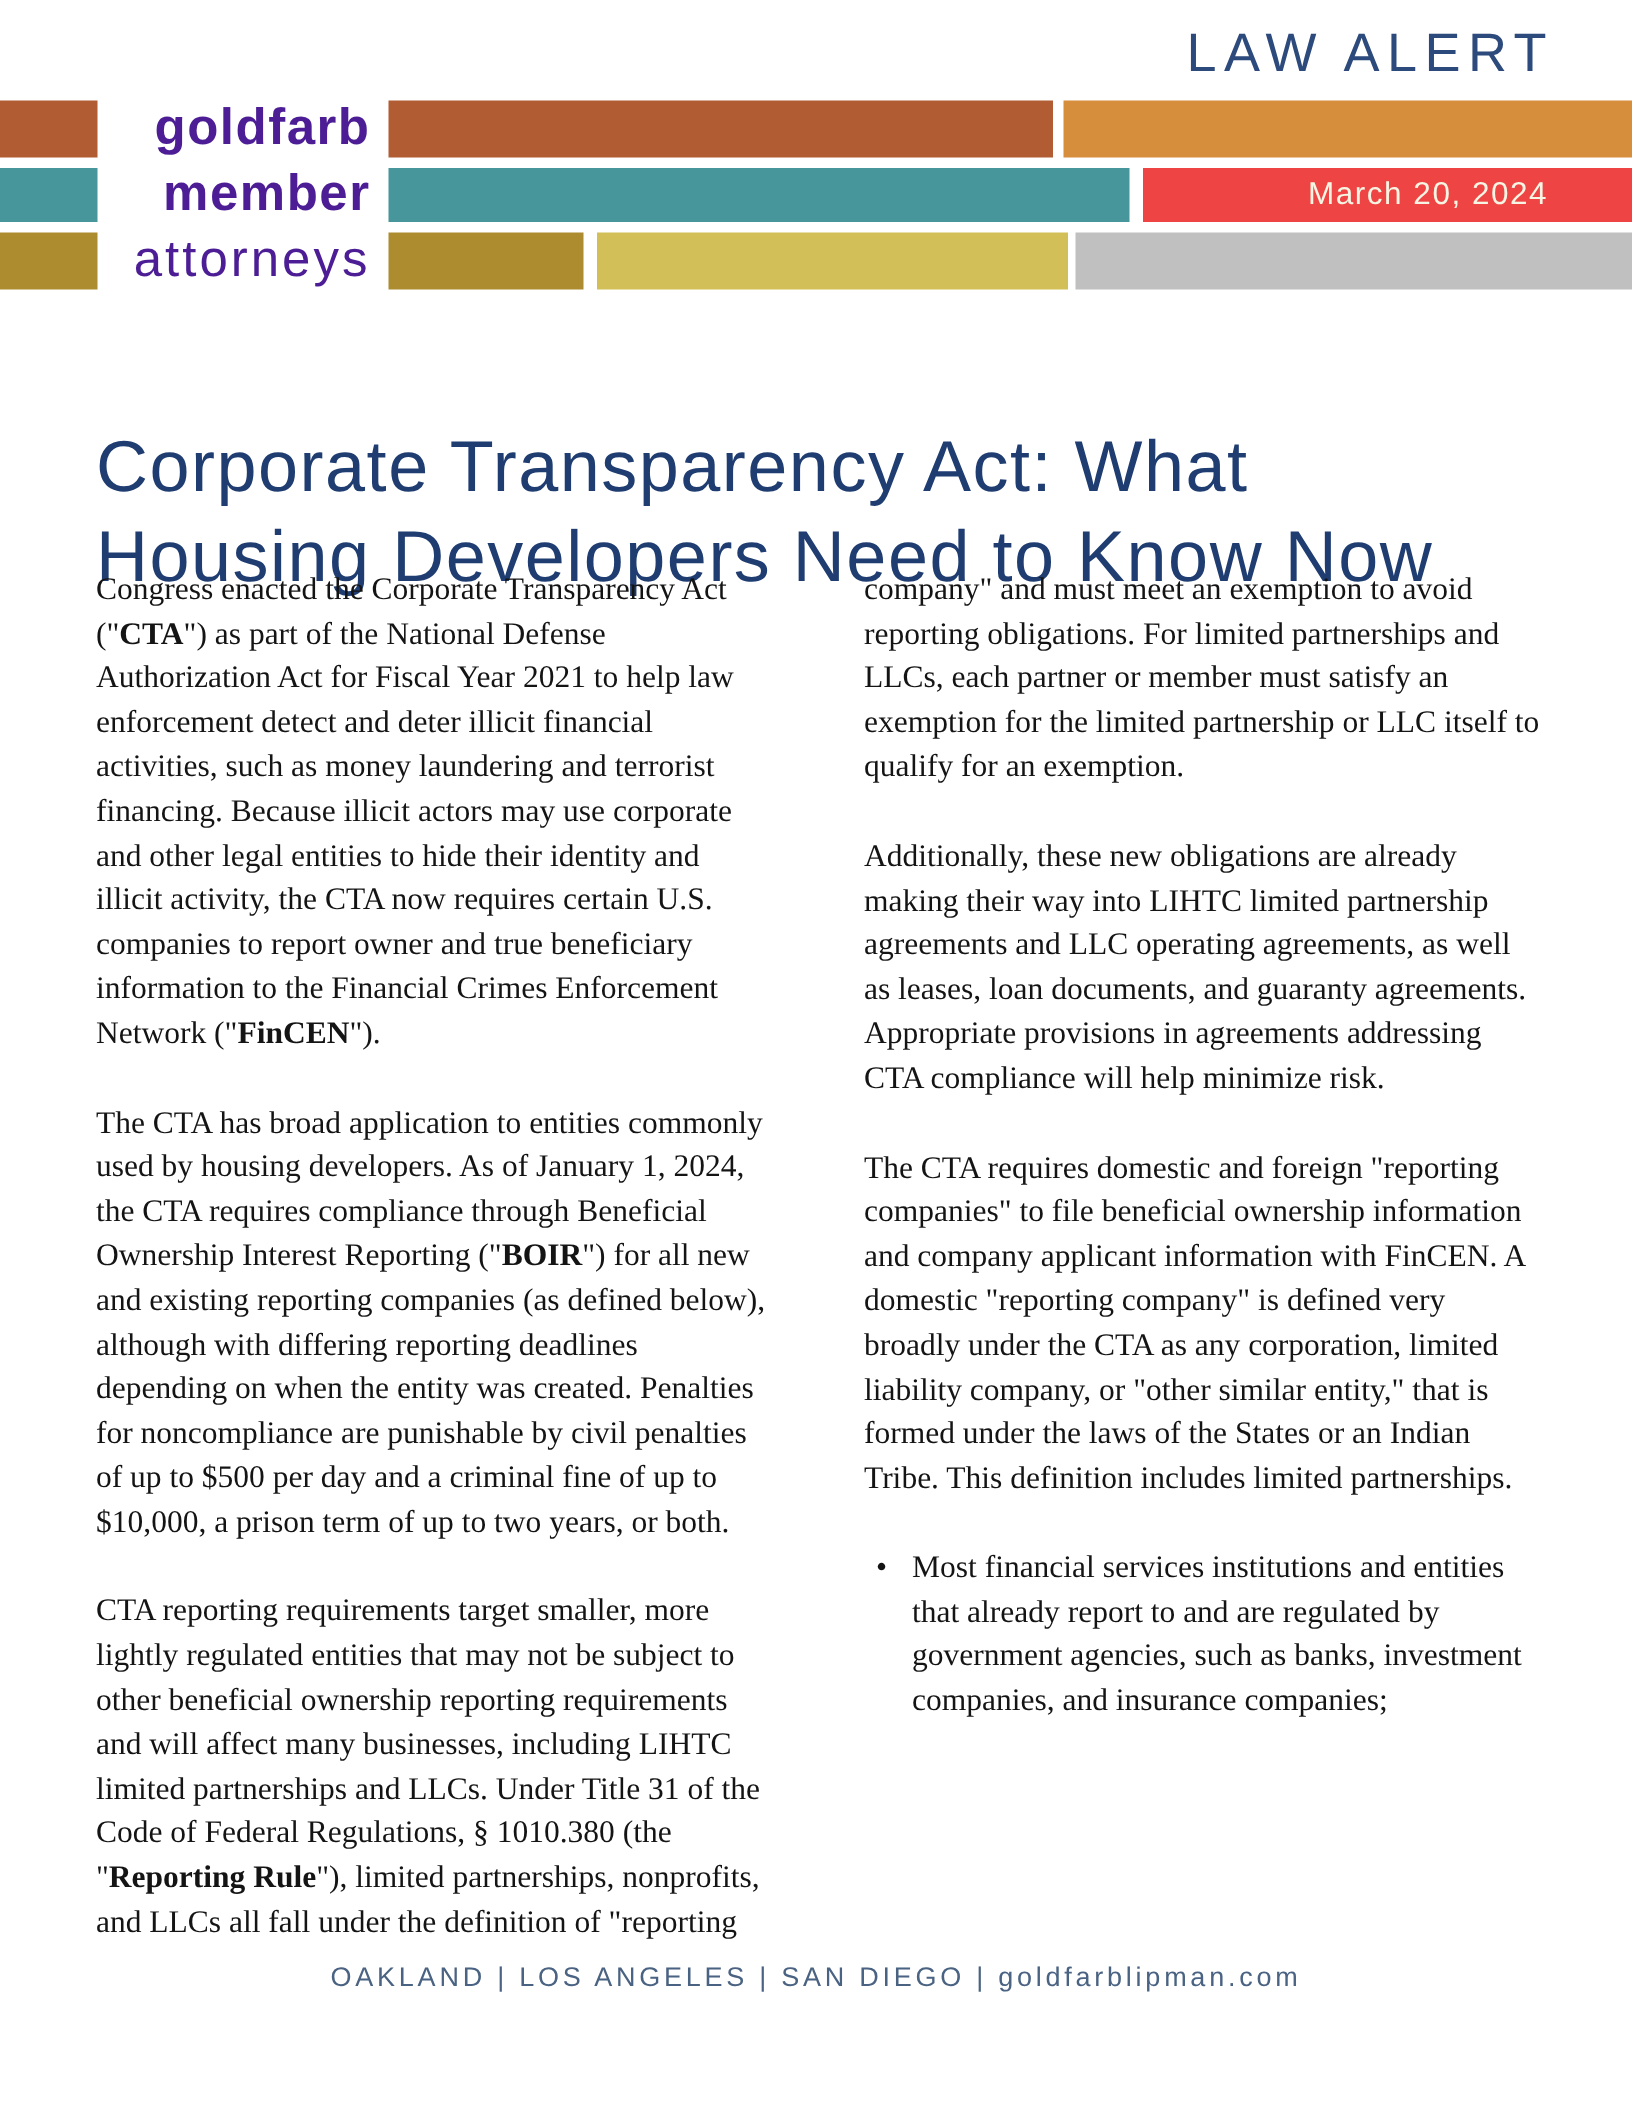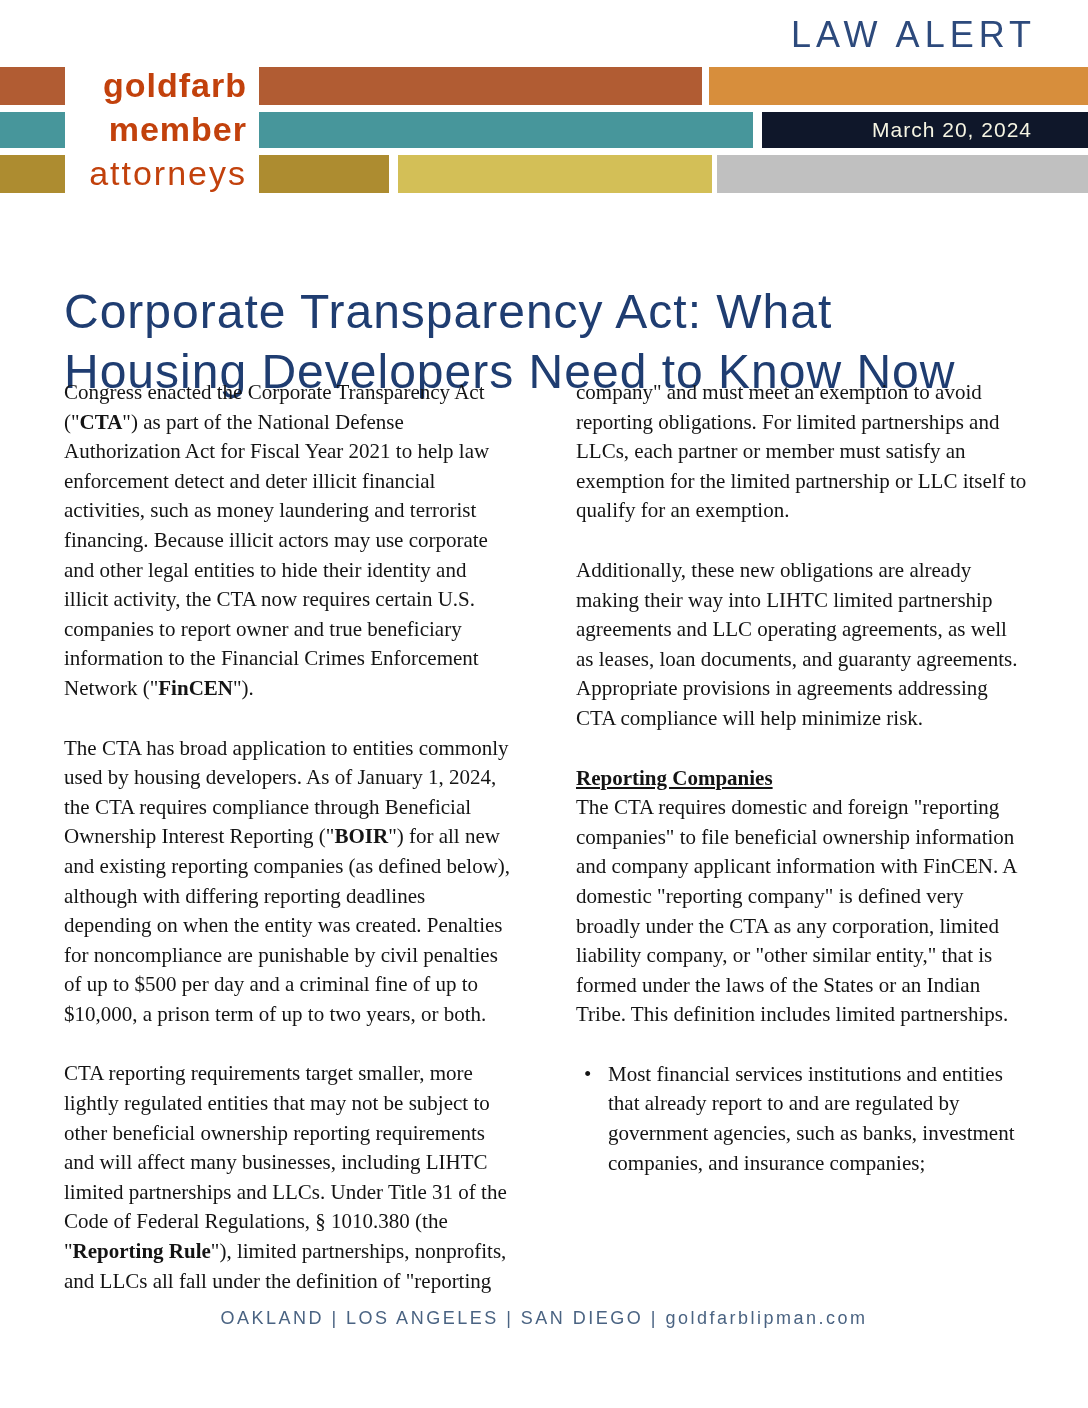--- a/index.html
+++ b/index.html
@@ -15,21 +15,21 @@
     font-size:36px;font-weight:300;letter-spacing:5px;color:#2d4a7c;margin-left:28px;
   }
   .bar{position:absolute;}
   .date-bar{
     line-height:36px;text-align:right;padding-right:56px;box-sizing:border-box;
     font-family:"Liberation Sans","DejaVu Sans",sans-serif;
     font-size:21px;color:#f6f5e3;letter-spacing:1px;
   }
   .logo-text{
     position:absolute;left:0;top:63px;width:247px;text-align:right;
-    font-family:"Liberation Sans","DejaVu Sans",sans-serif;color:#c2410c;
+    font-family:"Liberation Sans","DejaVu Sans",sans-serif;color:#4c1d95;
   }
   .logo-text .l1,.logo-text .l2{font-size:34px;font-weight:700;line-height:44px;letter-spacing:1px;}
   .logo-text .l3{font-size:34px;font-weight:400;line-height:44px;letter-spacing:2px;}
   
   .page-title{
     position:absolute;left:64px;top:250px;width:900px;
     font-family:"Liberation Sans","DejaVu Sans",sans-serif;
     font-size:48px;line-height:60px;font-weight:400;letter-spacing:1px;color:#1f3d71;
   }
   
@@ -55,21 +55,21 @@
 
 <div>
   <div class="law-alert">LAW ALERT</div>
 
   <div class="bar" style="left: 0px; top: 67px; width: 65px; height: 38px; background: rgb(177, 92, 51);"></div>
   <div class="bar" style="left: 259px; top: 67px; width: 443px; height: 38px; background: rgb(177, 92, 51);"></div>
   <div class="bar" style="left: 709px; top: 67px; width: 379px; height: 38px; background: rgb(215, 142, 60);"></div>
 
   <div class="bar" style="left: 0px; top: 112px; width: 65px; height: 36px; background: rgb(71, 150, 155);"></div>
   <div class="bar" style="left: 259px; top: 112px; width: 494px; height: 36px; background: rgb(71, 150, 155);"></div>
-  <div class="bar date-bar" style="left: 762px; top: 112px; width: 326px; height: 36px; background: #0f172a;">
+  <div class="bar date-bar" style="left: 762px; top: 112px; width: 326px; height: 36px; background: #ef4444;">
     <span>March 20, 2024</span>
   </div>
 
   <div class="bar" style="left: 0px; top: 155px; width: 65px; height: 38px; background: rgb(173, 140, 48);"></div>
   <div class="bar" style="left: 259px; top: 155px; width: 130px; height: 38px; background: rgb(173, 140, 48);"></div>
   <div class="bar" style="left: 398px; top: 155px; width: 314px; height: 38px; background: rgb(211, 191, 87);"></div>
   <div class="bar" style="left: 717px; top: 155px; width: 371px; height: 38px; background: rgb(192, 192, 192);"></div>
 
   <div class="logo-text">
     <div class="l1">goldfarb</div>
@@ -81,21 +81,20 @@
 <h1 class="page-title">Corporate Transparency Act: What Housing Developers Need to Know Now</h1>
 
 <div class="col col-left">
     <p class="body-p"><span>Congress enacted the Corporate Transparency Act ("</span><b>CTA</b><span>") as part of the National Defense Authorization Act for Fiscal Year 2021 to help law enforcement detect and deter illicit financial activities, such as money laundering and terrorist financing. Because illicit actors may use corporate and other legal entities to hide their identity and illicit activity, the CTA now requires certain U.S. companies to report owner and true beneficiary information to the Financial Crimes Enforcement Network ("</span><b>FinCEN</b><span>").</span></p>
     <p class="body-p"><span>The CTA has broad application to entities commonly used by housing developers. As of January 1, 2024, the CTA requires compliance through Beneficial Ownership Interest Reporting ("</span><b>BOIR</b><span>") for all new and existing reporting companies (as defined below), although with differing reporting deadlines depending on when the entity was created. Penalties for noncompliance are punishable by civil penalties of up to $500 per day and a criminal fine of up to $10,000, a prison term of up to two years, or both.</span></p>
     <p class="body-p"><span>CTA reporting requirements target smaller, more lightly regulated entities that may not be subject to other beneficial ownership reporting requirements and will affect many businesses, including LIHTC limited partnerships and LLCs. Under Title 31 of the Code of Federal Regulations, § 1010.380 (the "</span><b>Reporting Rule</b><span>"), limited partnerships, nonprofits, and LLCs all fall under the definition of "reporting</span></p>
   </div>
 <div class="col col-right">
     <p class="body-p"><span>company" and must meet an exemption to avoid reporting obligations. For limited partnerships and LLCs, each partner or member must satisfy an exemption for the limited partnership or LLC itself to qualify for an exemption.</span></p>
     <p class="body-p"><span>Additionally, these new obligations are already making their way into LIHTC limited partnership agreements and LLC operating agreements, as well as leases, loan documents, and guaranty agreements. Appropriate provisions in agreements addressing CTA compliance will help minimize risk.</span></p>
-    <p class="body-h"><span class="hd">Reporting Companies</span></p>
     <p class="body-p"><span>The CTA requires domestic and foreign "reporting companies" to file beneficial ownership information and company applicant information with FinCEN. A domestic "reporting company" is defined very broadly under the CTA as any corporation, limited liability company, or "other similar entity," that is formed under the laws of the States or an Indian Tribe. This definition includes limited partnerships.</span></p>
     <div class="bullet">
       <span class="marker">•</span>
       <div class="btext"><span>Most financial services institutions and entities that already report to and are regulated by government agencies, such as banks, investment companies, and insurance companies;</span></div>
     </div>
   </div>
 
 <div class="footer">OAKLAND  |  LOS ANGELES  |  SAN DIEGO  |  goldfarblipman.com</div>
 
 </body></html>

